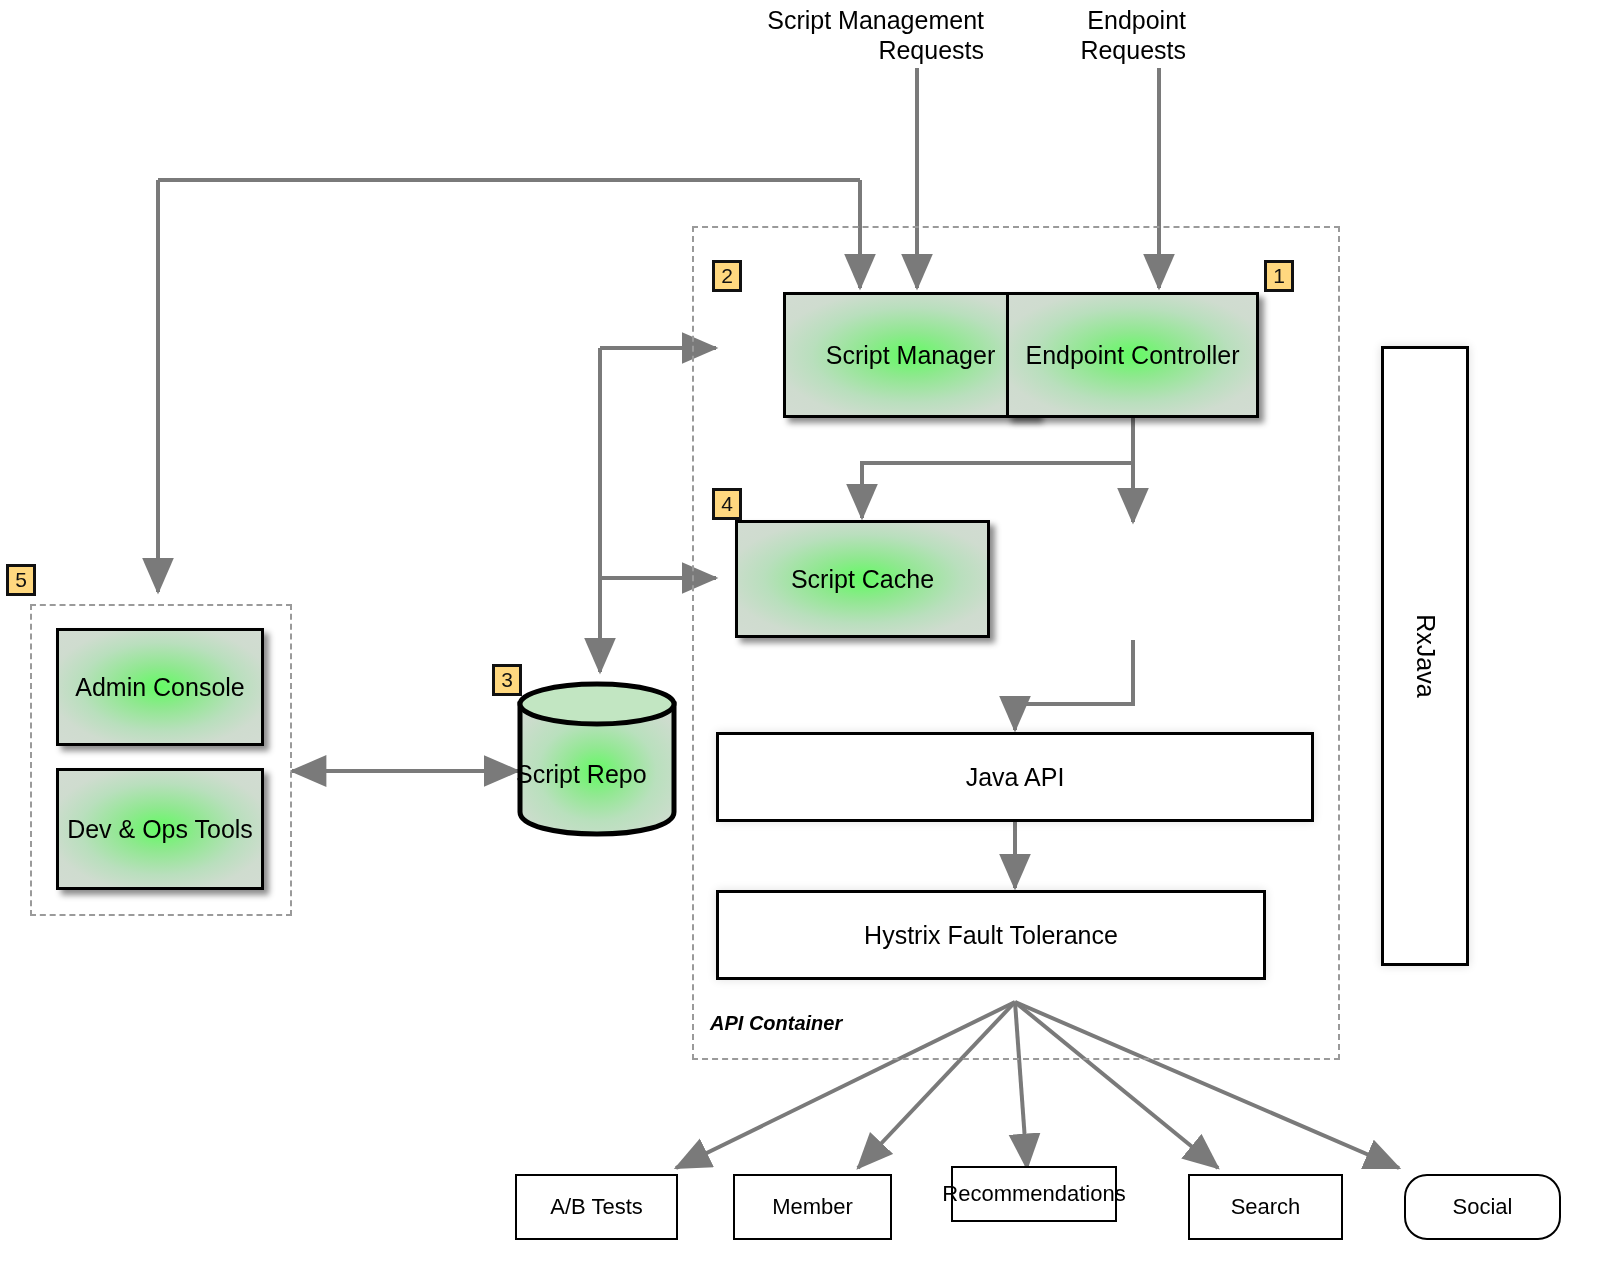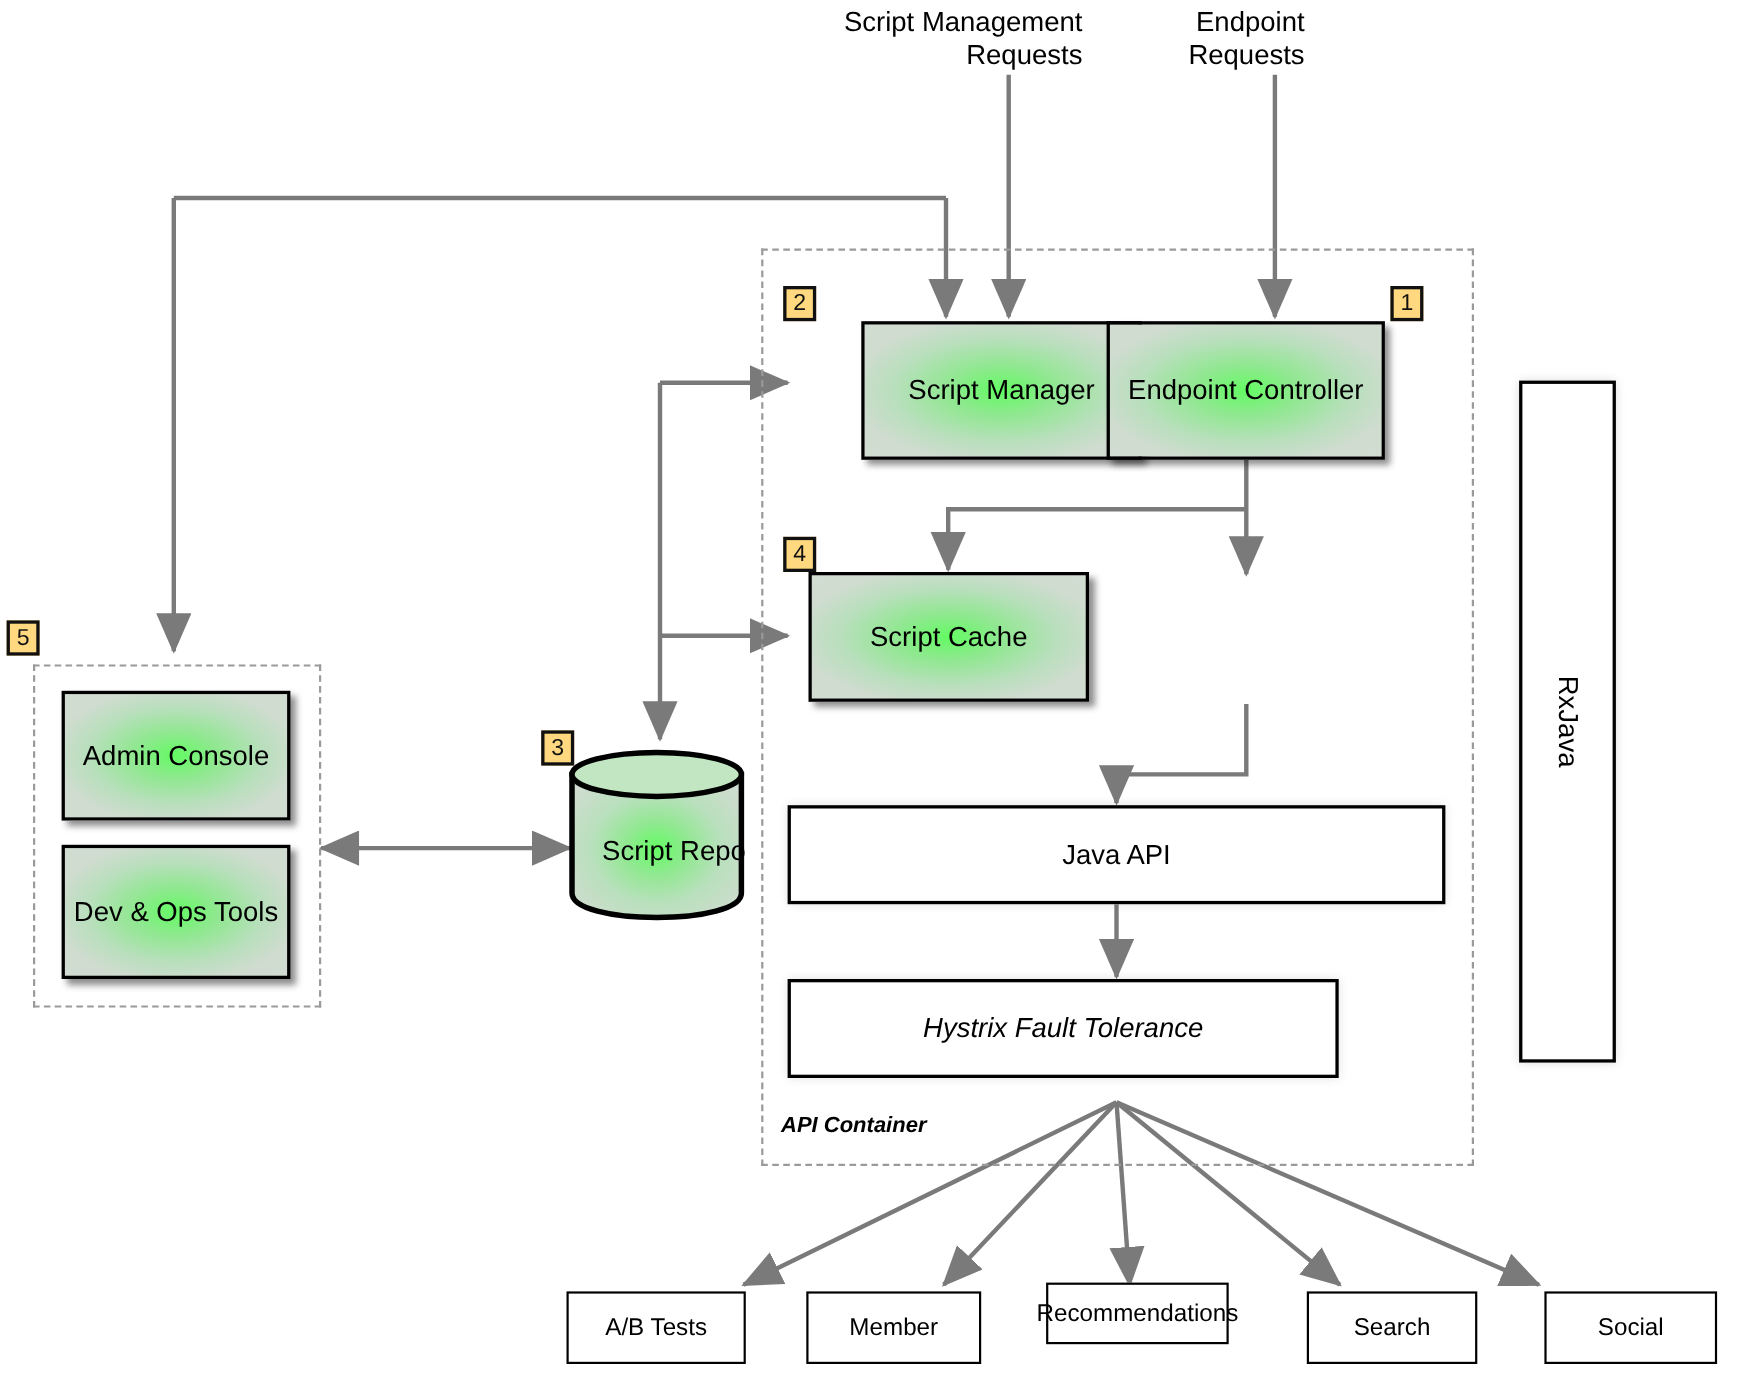--- a/index.html
+++ b/index.html
@@ -140,21 +140,21 @@
   
   .cyl-shape {
     position: absolute;
     z-index: 5;
   }
   .cyl-shape .cyl-label {
     position: absolute;
     left: 0;
     right: 0;
     top: 82px;
-    text-align: right;
+    text-align: left;
     font-size: 25px;
     color: #000;
   }
 </style>
 </head>
 <body>
 
 <div id="canvas">
 
   <svg id="edges" viewBox="0 0 1600 1270" xmlns="http://www.w3.org/2000/svg">
@@ -224,21 +224,21 @@
 
   <div class="node green" style="left:735px; top:520px; width:255px; height:118px;">
     <span>Script Cache</span>
   </div>
 
 
   <div class="node plain" style="left:716px; top:732px; width:598px; height:90px;">
     <span>Java API</span>
   </div>
 
-  <div class="node plain" style="left:716px; top:890px; width:501px; height:90px;font-style:italic;">
+  <div class="node plain" style="left:716px; top:890px; width:550px; height:90px;">
     <span>Hystrix Fault Tolerance</span>
   </div>
 
   <div class="rx-bar" style="left:1381px; top:346px; width:88px; height:620px;">
     <span class="rx-text">RxJava</span>
   </div>
 
   <div class="badge" style="left:492px; top:664px;">3</div>
   <div class="cyl-shape" style="left:516px; top:678px; width:162px; height:160px;">
     <svg width="162" height="160" viewBox="0 0 162 160" xmlns="http://www.w3.org/2000/svg">
@@ -276,17 +276,17 @@
   </div>
 
   <div class="service-box" style="left:951px; top:1166px; width:166px; height:56px;">
     <span style="padding:0 6px;">Recommendations</span>
   </div>
 
   <div class="service-box" style="left:1188px; top:1174px; width:155px; height:66px;">
     <span>Search</span>
   </div>
 
-  <div class="service-box" style="left:1404px; top:1174px; width:157px; height:66px;">
+  <div class="service-box" style="left:1404px; top:1174px; width:157px; height:66px;border-radius:23px;">
     <span>Social</span>
   </div>
 
 </div>
 
 </body></html>

